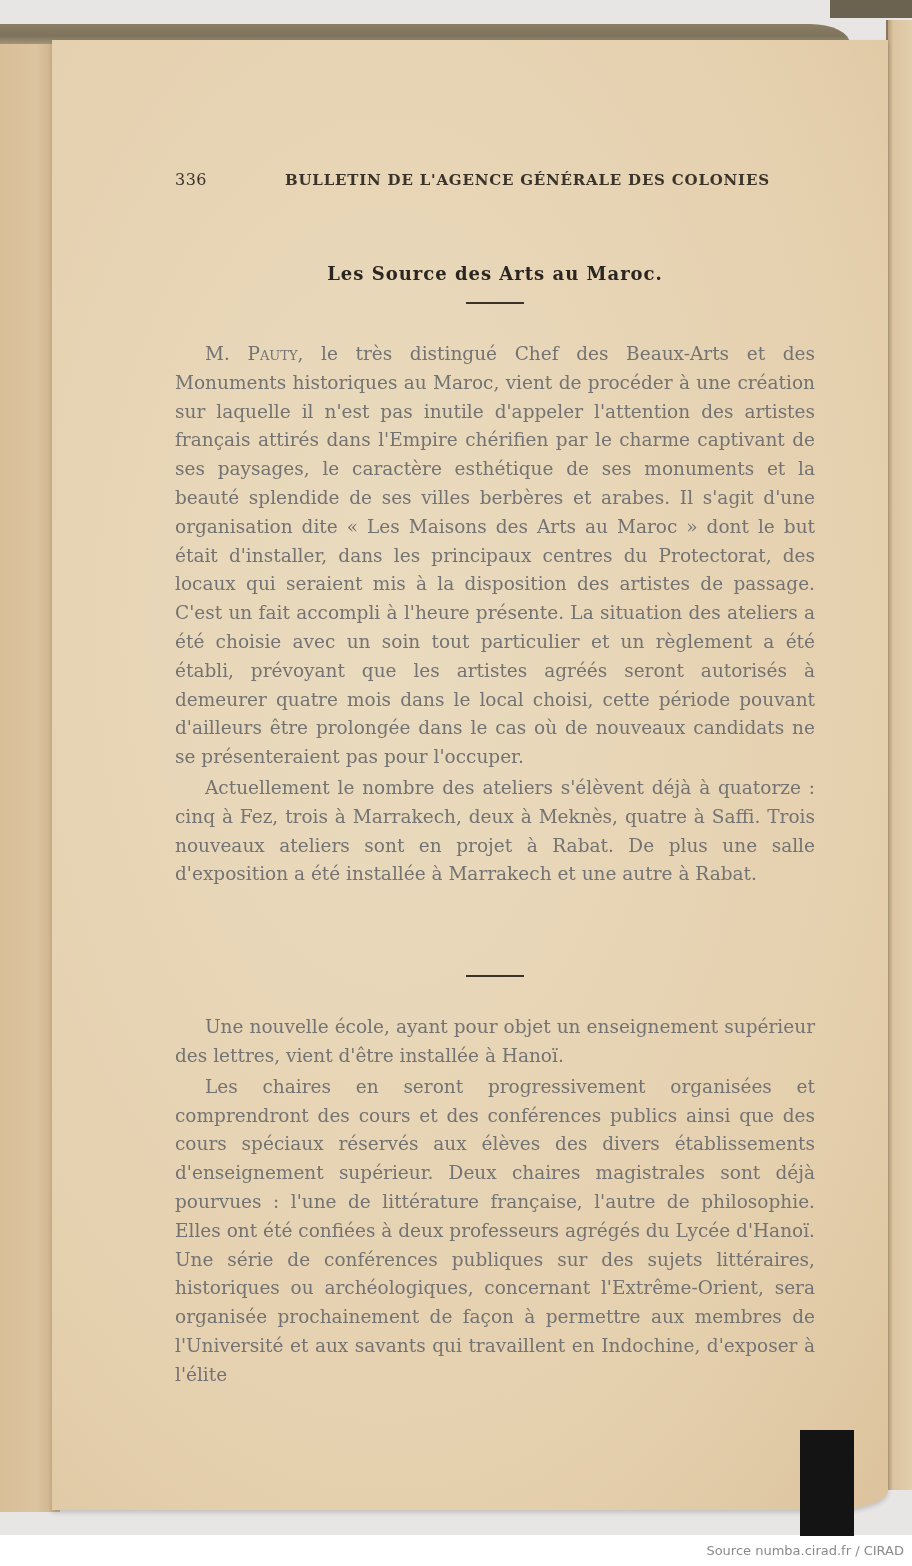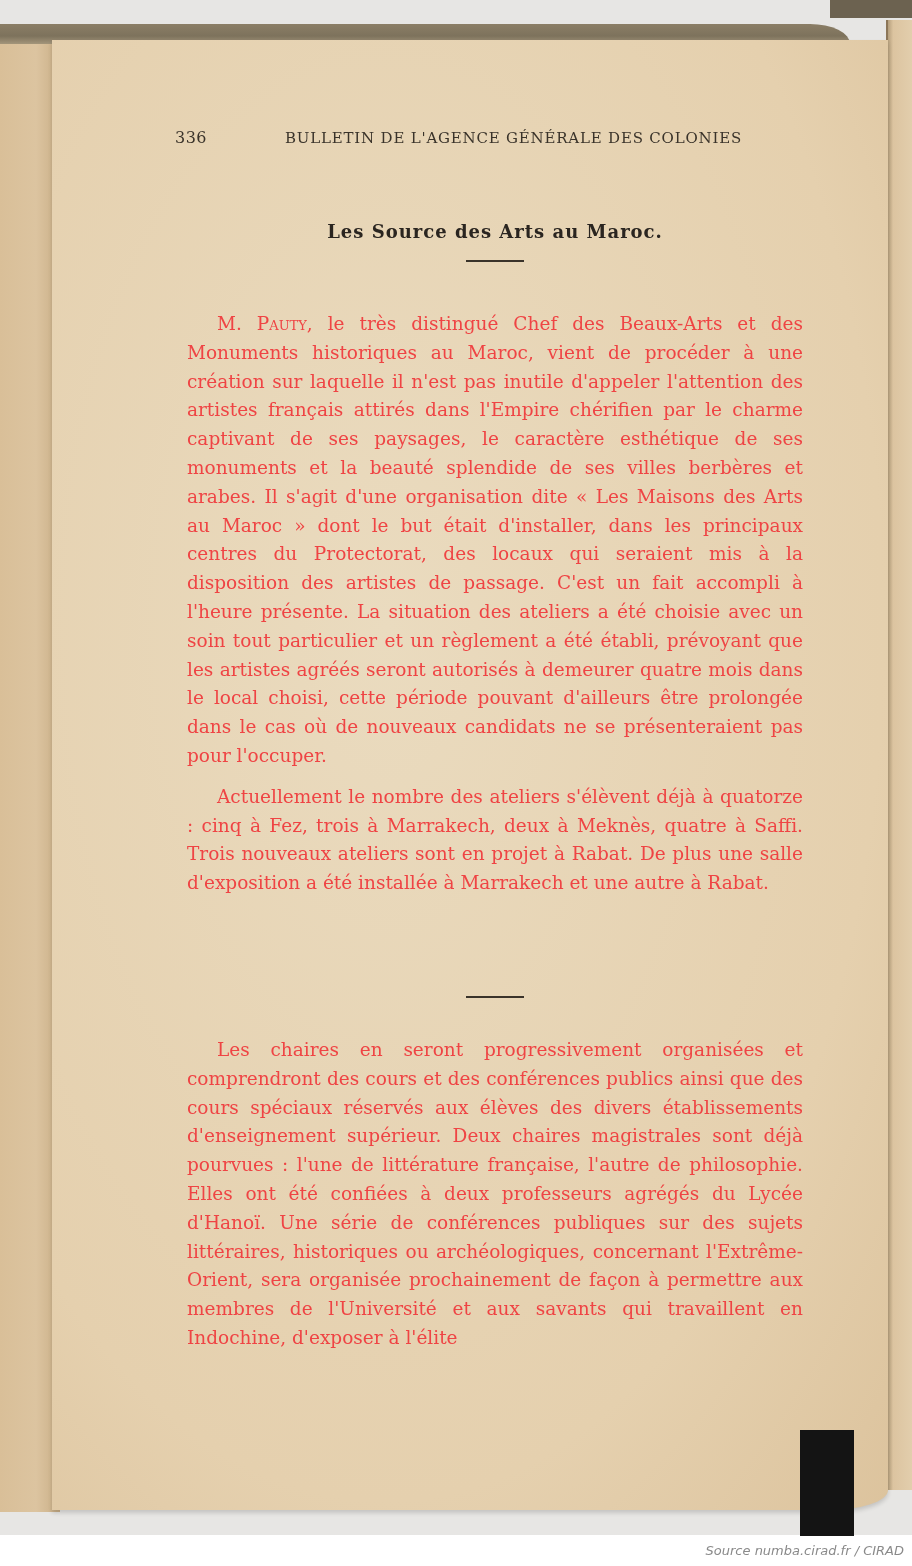--- a/index.html
+++ b/index.html
@@ -43,40 +43,41 @@
       background: #141414;
     }
     .content {
       position: absolute; left: 175px; top: 128px; width: 640px;
       color: #2a2520;
     }
     .running-head {
       display: flex; align-items: baseline;
       font-size: 14.5px; letter-spacing: 0.5px;
       color: #3a332a;
+      margin-top: 42px;
     }
     .page-num { width: 110px; font-size: 16px; }
-    .journal-title { font-variant: small-caps; font-size: 15px; letter-spacing: 0.8px; }
+    .journal-title { font-variant: small-caps; font-size: 15px; letter-spacing: 0.8px; font-weight: bold; }
     .article-title {
       text-align: center; font-weight: bold; font-size: 18px;
       letter-spacing: 1px; color: #2a2520;
     }
     .rule {
       width: 58px; height: 2px; background: #3a332a; margin: 18px auto 0 auto;
     }
     .para {
       font-size: 18.5px; line-height: 28.8px;
-      text-align: justify; color: #ef4444;
-      margin: 12px;
+      text-align: justify; color: #737373;
+      margin: 0;
     }
     .indent { text-indent: 30px; }
     .small-caps { font-variant: small-caps; }
     .source-credit {
       position: absolute; right: 8px; top: 1543px;
-      font-family: "DejaVu Sans", sans-serif; font-size: 13px; color: #8a8a8a; font-style: italic;
+      font-family: "DejaVu Sans", sans-serif; font-size: 13px; color: #8a8a8a;
     }
   </style>
 </head>
 <body>
 
 <div class="scan-bg"></div>
 <div class="top-right-dark"></div>
 <div class="stack-left"></div>
 <div class="top-edge"></div>
 <div class="page-right-stack"></div>
@@ -97,17 +98,18 @@
     <div style="height:36px"></div>
     <p class="para indent"><span>M. </span><span class="small-caps">Pauty</span><span>, le très distingué Chef des Beaux-Arts et des Monuments historiques au Maroc, vient de procéder à une création sur laquelle il n'est pas inutile d'appeler l'attention des artistes français attirés dans l'Empire chérifien par le charme captivant de ses paysages, le caractère esthétique de ses monuments et la beauté splendide de ses villes berbères et arabes. Il s'agit d'une organisation dite « Les Maisons des Arts au Maroc » dont le but était d'installer, dans les principaux centres du Protectorat, des locaux qui seraient mis à la disposition des artistes de passage. C'est un fait accompli à l'heure présente. La situation des ateliers a été choisie avec un soin tout particulier et un règlement a été établi, prévoyant que les artistes agréés seront autorisés à demeurer quatre mois dans le local choisi, cette période pouvant d'ailleurs être prolongée dans le cas où de nouveaux candidats ne se présenteraient pas pour l'occuper.</span></p>
     <p class="para indent" style="margin-top:2px">Actuellement le nombre des ateliers s'élèvent déjà à quatorze : cinq à Fez, trois à Marrakech, deux à Meknès, quatre à Saffi. Trois nouveaux ateliers sont en projet à Rabat. De plus une salle d'exposition a été installée à Marrakech et une autre à Rabat.</p>
   </div>
 
   <div style="height:68px"></div>
 
   <div>
     <div class="rule"></div>
     <div style="height:36px"></div>
+    <p class="para indent">Une nouvelle école, ayant pour objet un enseignement supérieur des lettres, vient d'être installée à Hanoï.</p>
     <p class="para indent" style="margin-top:2px">Les chaires en seront progressivement organisées et comprendront des cours et des conférences publics ainsi que des cours spéciaux réservés aux élèves des divers établissements d'enseignement supérieur. Deux chaires magistrales sont déjà pourvues : l'une de littérature française, l'autre de philosophie. Elles ont été confiées à deux professeurs agrégés du Lycée d'Hanoï. Une série de conférences publiques sur des sujets littéraires, historiques ou archéologiques, concernant l'Extrême-Orient, sera organisée prochainement de façon à permettre aux membres de l'Université et aux savants qui travaillent en Indochine, d'exposer à l'élite</p>
   </div>
 </div>
 
 <div class="source-credit">Source numba.cirad.fr / CIRAD</div>
 
 </body></html>

